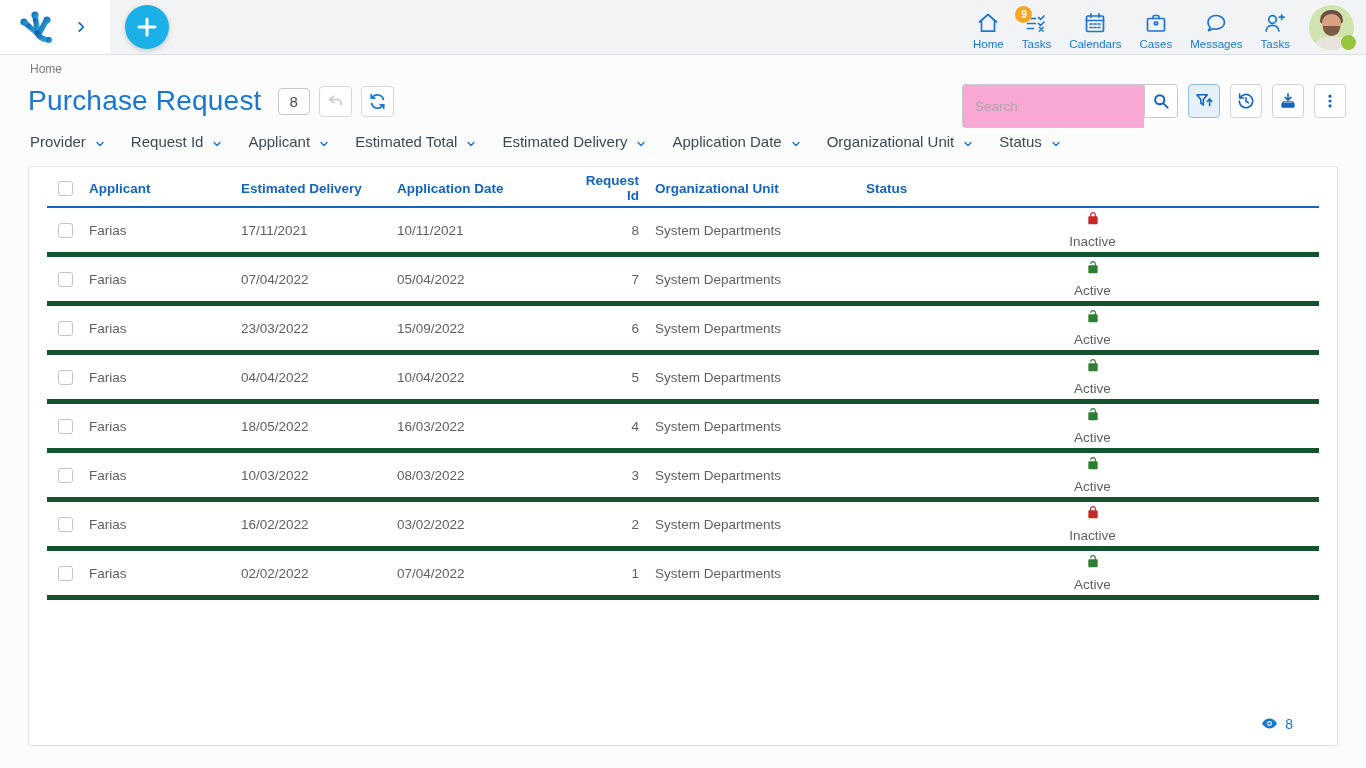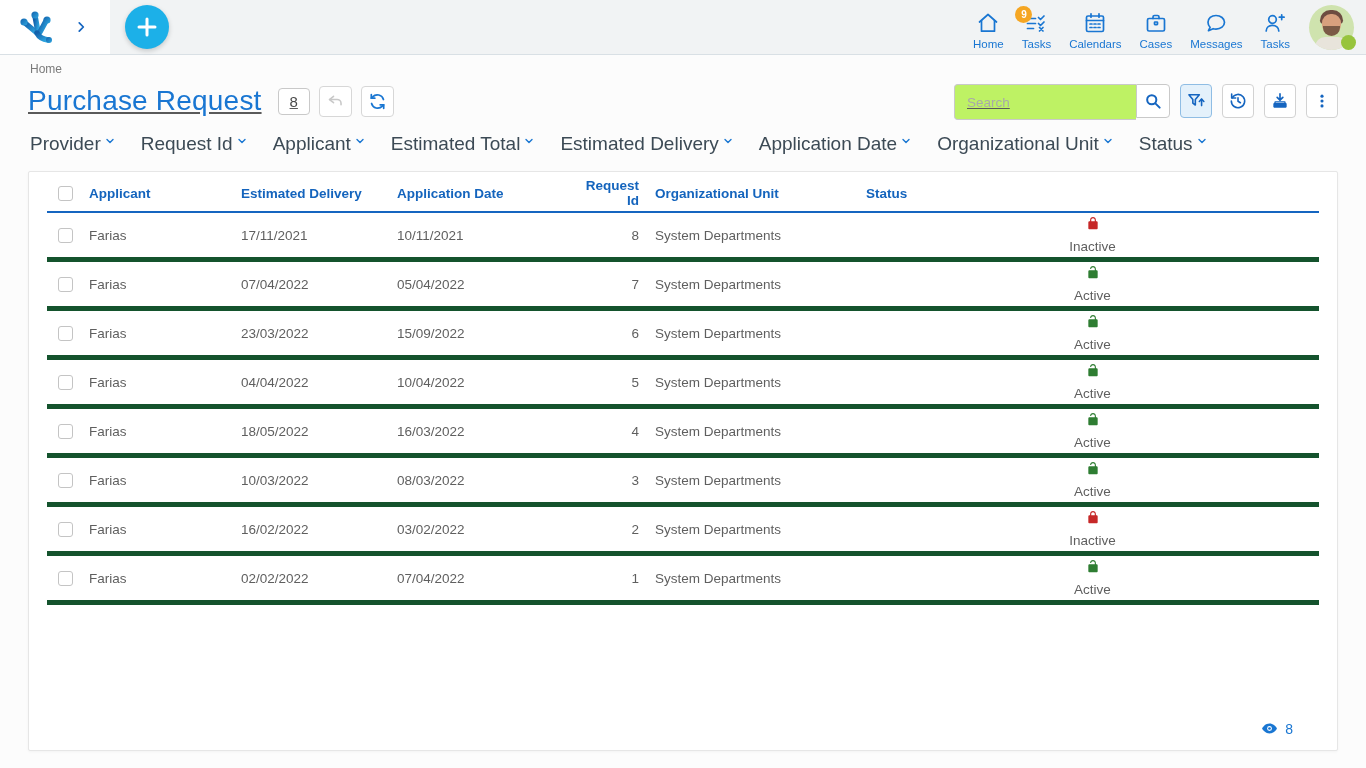--- a/index.html
+++ b/index.html
@@ -64,59 +64,59 @@
   .av-beard { position:absolute; left:14px; top:21px; width:17px; height:10px; background:#7b5a46; border-radius:0 0 9px 9px; }
   .av-shirt { position:absolute; left:6px; top:32px; width:33px; height:16px; background:#e8e4db; border-radius:10px 10px 0 0; }
   .status-dot {
     position:absolute; right:-2px; bottom:0;
     width:15px; height:15px; border-radius:50%;
     background:#97c43d;
   }
 
   
   .breadcrumb { margin:7px 0 0 30px; font-size:12px; color:#7b7b7b; cursor:pointer; display:inline-block; }
-  .title-row { display:flex; align-items:center; margin:7px 28px 0 28px;text-decoration:underline; }
+  .title-row { display:flex; align-items:center; margin:7px 20px 0 28px; }
   .page-title { color:#1976d2; font-size:28px; font-weight:400; letter-spacing:.2px; }
   .count-badge {
     margin-left:16px; border:1px solid #c9c9c9; border-radius:4px;
     padding:4px 11px; font-size:15px; color:#4a4a4a; background:#fff;
   }
   .tool-btn {
     width:33px; height:31px; margin-left:9px;
     border:1px solid #d7d7d7; border-radius:4px; background:#fff;
     display:flex; align-items:center; justify-content:center; cursor:pointer;
   }
   .tool-btn.disabled { cursor:default; }
   .title-right { margin-left:auto; display:flex; align-items:center; }
   .search-group { display:flex; height:34px; }
   .search-input {
-    width:182px; height:36px;
+    width:182px; height:44px;
     border:1px solid #c9c9c9; border-right:none;
     border-radius:4px 0 0 4px;
     padding:8px 12px; font-size:13.5px; color:#555;
-    outline:none; background:#bef264;
+    outline:none; background:#f9a8d4;
   }
   .search-input::placeholder { color:#a9a9a9; }
   .search-btn {
     width:34px; height:34px;
     border:1px solid #c9c9c9; border-radius:0 4px 4px 0;
     background:#fff; display:flex; align-items:center; justify-content:center; cursor:pointer;
   }
   .icon-btn {
     width:32px; height:34px; margin-left:10px;
     border:1px solid #d2d2d2; border-radius:4px; background:#fff;
     display:flex; align-items:center; justify-content:center; cursor:pointer;
   }
   .icon-btn.active { background:#e4f1fb; border-color:#8fbde4; }
 
   
   .filter-row { display:flex; gap:25px; margin:15px 30px 0 30px; }
   .chip {
-    display:flex; align-items:flex-start; gap:3px;
-    font-size:19px; color:#3c4a55; cursor:pointer; white-space:nowrap;
+    display:flex; align-items:flex-end; gap:8px;
+    font-size:15px; color:#3c4a55; cursor:pointer; white-space:nowrap;
   }
 
   
   .card {
     margin:16px 28px 0 28px;
     height:580px;
     background:#fff;
     border:1px solid #e6e6e6;
     border-radius:2px;
     box-shadow:0 1px 3px rgba(0,0,0,.04);

